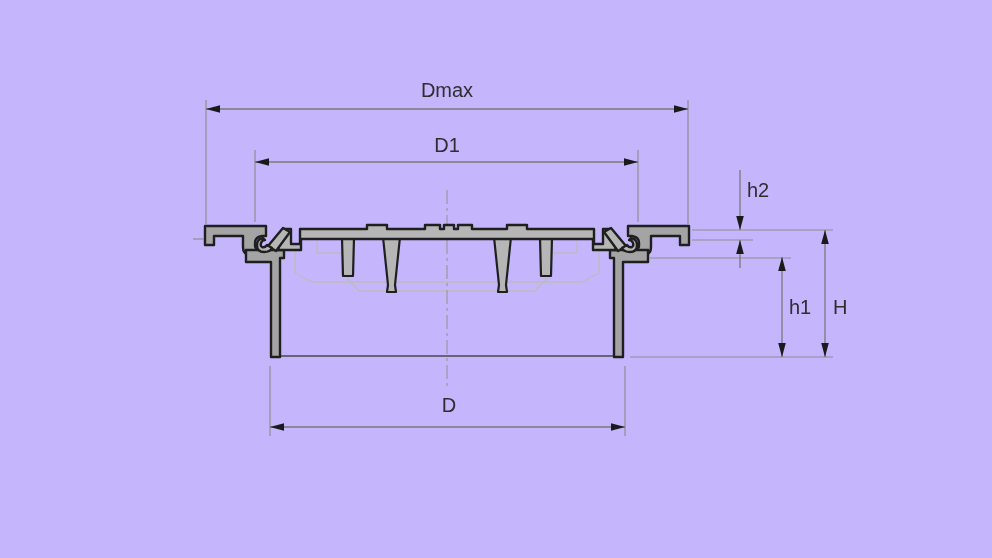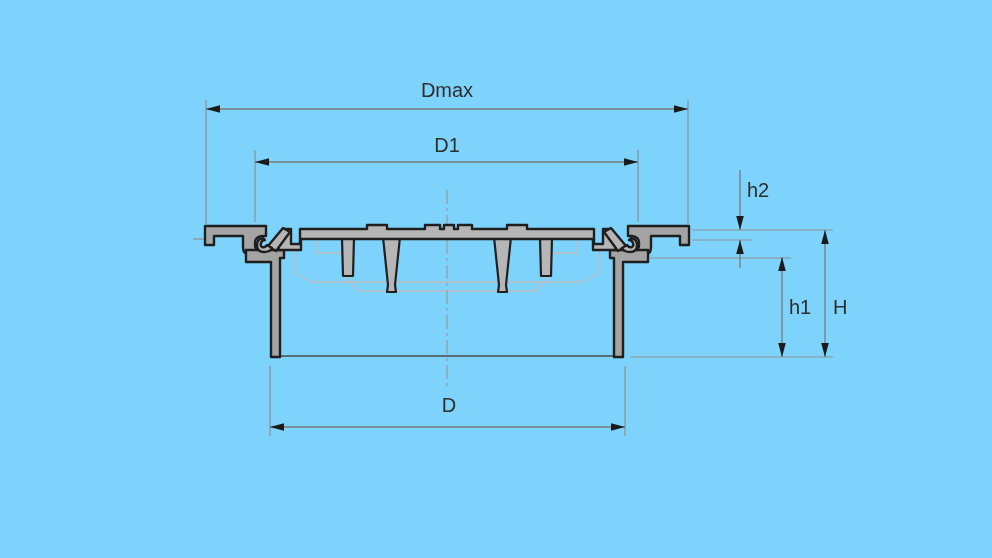--- a/index.html
+++ b/index.html
@@ -1,16 +1,16 @@
 <!DOCTYPE html>
 <html><head>
 <meta charset="utf-8">
 <style>
   html,body{margin:0;padding:0;background:#ffffff;}
-  .stage{position:relative;width:992px;height:558px;background:#7dd3fc;overflow:hidden;
+  .stage{position:relative;width:992px;height:558px;background:#c4b5fd;overflow:hidden;
          font-family:"Liberation Sans",sans-serif;}
   svg{position:absolute;left:0;top:0;}
   .outline{stroke:#1f1f1f;stroke-width:2.4;stroke-linejoin:round;stroke-linecap:round;}
   .rib{stroke:#1f1f1f;stroke-width:2.2;stroke-linejoin:round;stroke-linecap:round;}
   .dim{stroke:#7a7a7a;stroke-width:1.3;fill:none;}
   .ext{stroke:#8f8f8f;stroke-width:1.2;fill:none;}
   .hid{stroke:#bcbcbc;stroke-width:1.3;fill:none;stroke-linejoin:round;}
   .cl{stroke:#9a9a9a;stroke-width:1.2;fill:none;stroke-dasharray:14 4 3 4;}
   .botline{stroke:#4a4a4a;stroke-width:1.6;fill:none;}
   .dim-text{font:20px "Liberation Sans",sans-serif;fill:#2e2e2e;}

